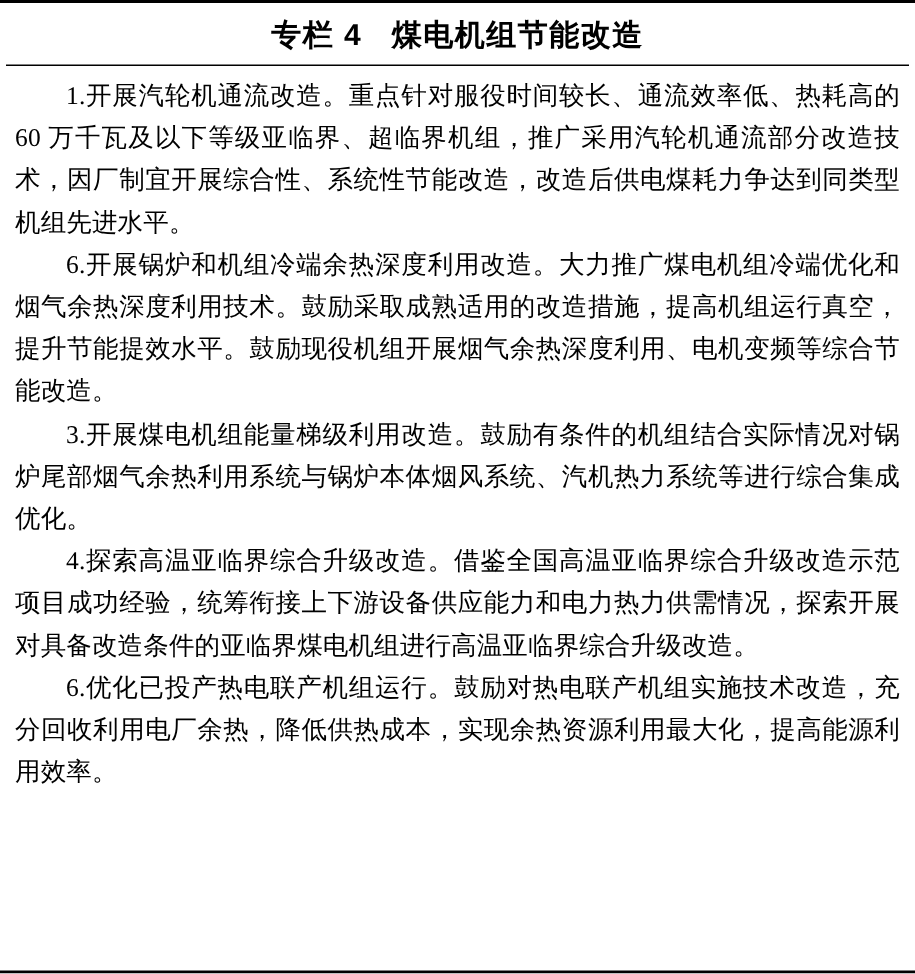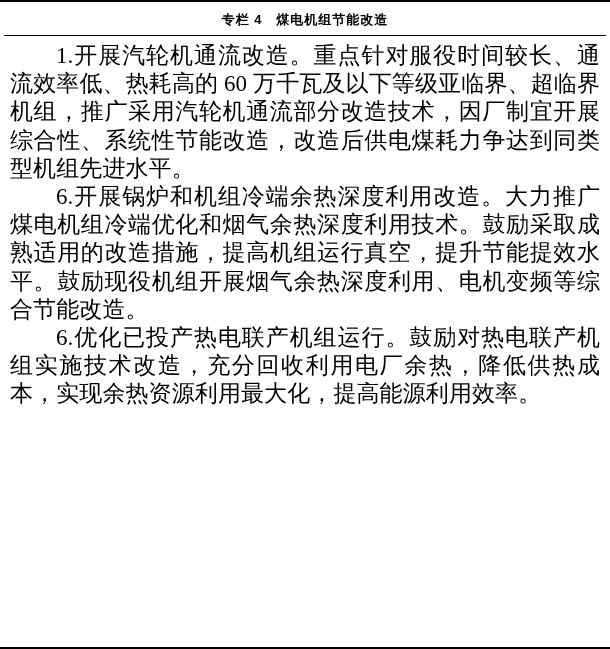--- a/index.html
+++ b/index.html
@@ -24,34 +24,34 @@
     position: relative;
   }
   .title-row {
     text-align: center;
     padding-top: 8px;
     padding-bottom: 6px;
   }
   .title {
     font-family: "Liberation Sans", "DejaVu Sans", sans-serif;
     font-weight: bold;
-    font-size: 13px;
+    font-size: 20px;
     letter-spacing: 1px;
     white-space: pre;
   }
   .divider {
     border-bottom: 1px solid #000;
     margin: 0 4px 0 4px;
   }
   .body-area {
     padding: 6px 10px 0 10px;
   }
   p.para {
     margin: 0;
-    font-size: 23px;
+    font-size: 17px;
     line-height: 28.2px;
     text-indent: 2em;
     text-align: justify;
     text-justify: inter-ideograph;
     letter-spacing: 0.1px;
   }
 </style>
 </head>
 <body>
 
@@ -59,16 +59,18 @@
 
   <div class="title-row">
     <span class="title">专栏 4   煤电机组节能改造</span>
   </div>
 
   <div class="divider"></div>
 
   <div class="body-area">
     <p class="para">1.开展汽轮机通流改造。重点针对服役时间较长、通流效率低、热耗高的 60 万千瓦及以下等级亚临界、超临界机组，推广采用汽轮机通流部分改造技术，因厂制宜开展综合性、系统性节能改造，改造后供电煤耗力争达到同类型机组先进水平。</p>
     <p class="para">6.开展锅炉和机组冷端余热深度利用改造。大力推广煤电机组冷端优化和烟气余热深度利用技术。鼓励采取成熟适用的改造措施，提高机组运行真空，提升节能提效水平。鼓励现役机组开展烟气余热深度利用、电机变频等综合节能改造。</p>
+    <p class="para">3.开展煤电机组能量梯级利用改造。鼓励有条件的机组结合实际情况对锅炉尾部烟气余热利用系统与锅炉本体烟风系统、汽机热力系统等进行综合集成优化。</p>
+    <p class="para">4.探索高温亚临界综合升级改造。借鉴全国高温亚临界综合升级改造示范项目成功经验，统筹衔接上下游设备供应能力和电力热力供需情况，探索开展对具备改造条件的亚临界煤电机组进行高温亚临界综合升级改造。</p>
     <p class="para">6.优化已投产热电联产机组运行。鼓励对热电联产机组实施技术改造，充分回收利用电厂余热，降低供热成本，实现余热资源利用最大化，提高能源利用效率。</p>
   </div>
 
 </div>
 
 </body></html>

